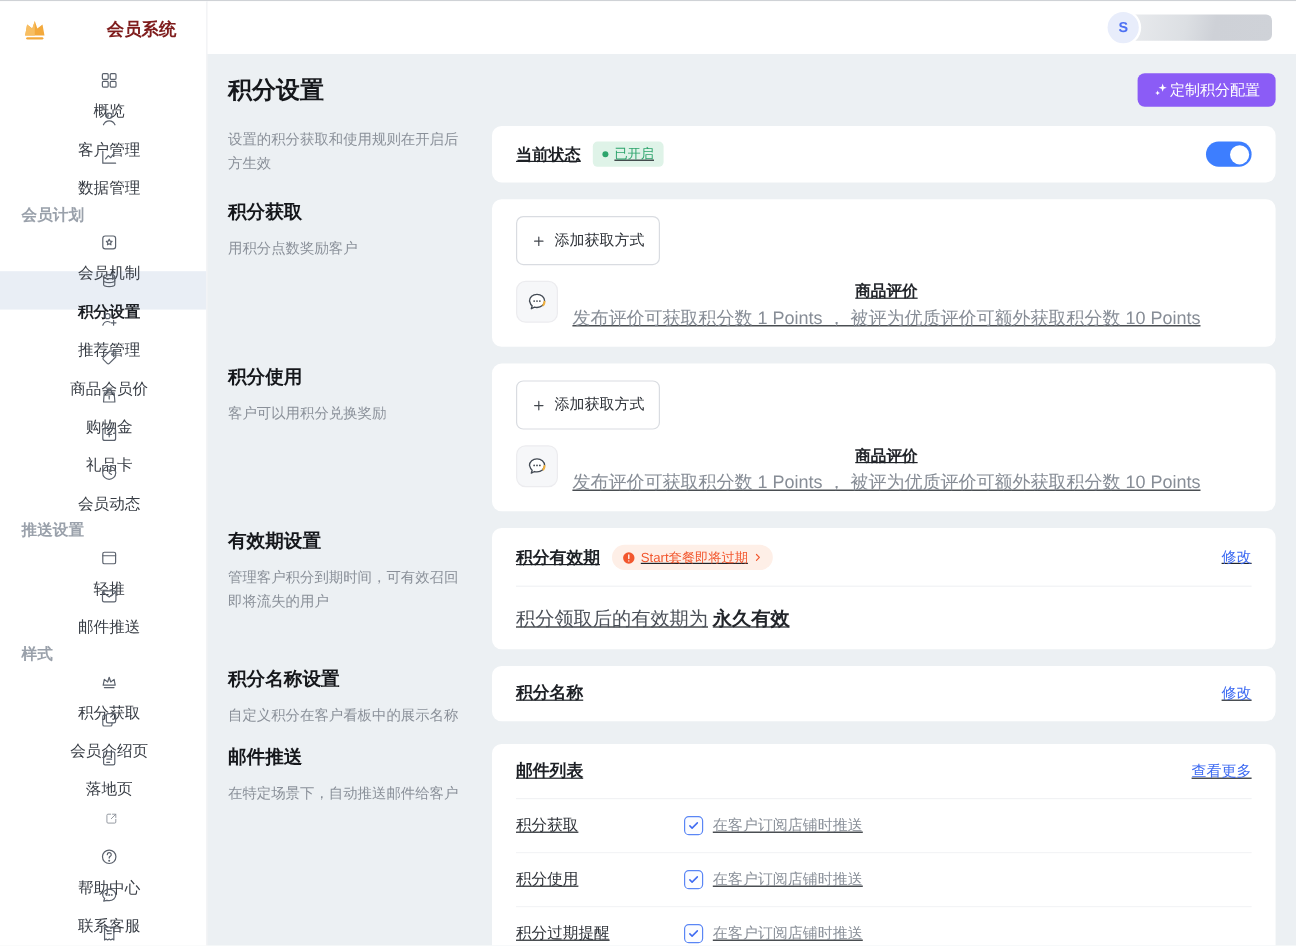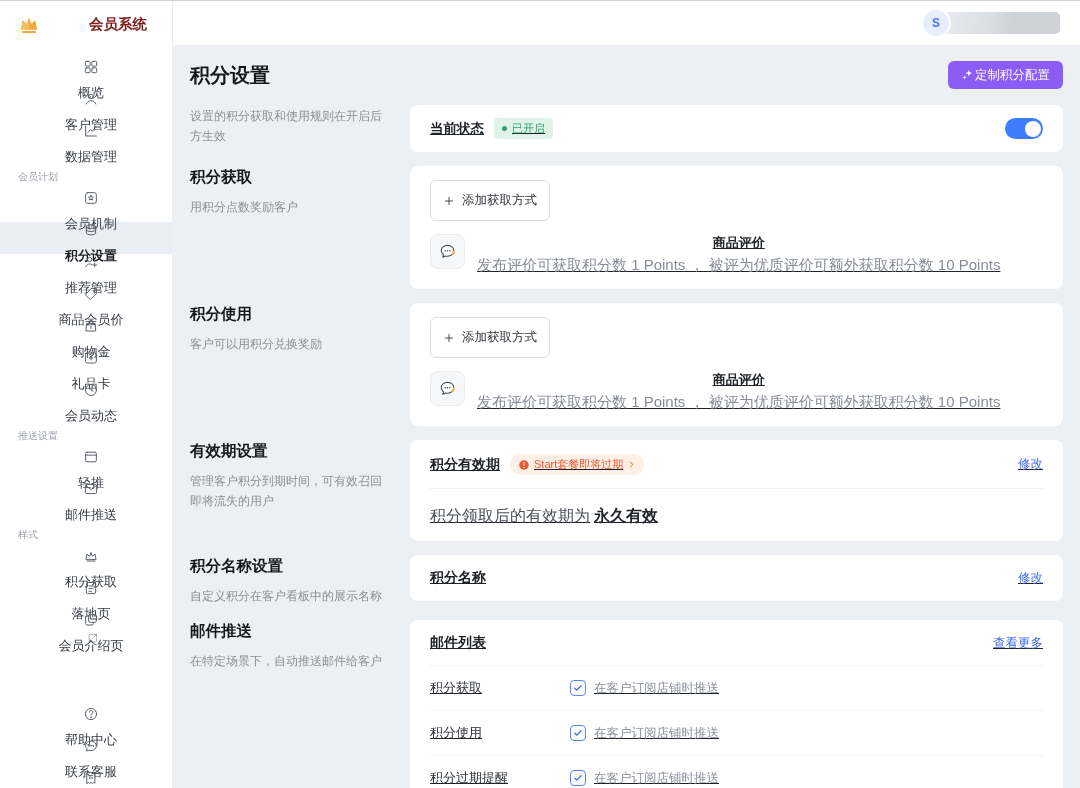--- a/index.html
+++ b/index.html
@@ -15,21 +15,21 @@
              display:flex; flex-direction:column; overflow:hidden; }
   .logo-row { height:46px; display:flex; align-items:center; gap:10px; padding-left:18px; flex-shrink:0; cursor:pointer; }
   .logo-ico { width:22px; height:22px; }
   .logo-text { font-size:14.5px; font-weight:bold; color:#7f1d1d;margin-left:39px; }
   .nav { padding-top:12px; }
   .nav-item { height:32px; display:flex; align-items:center; gap:9px; padding:0 8px 0 18px;
               font-size:13px; color:#373c44; cursor:pointer; white-space:nowrap;flex-direction:column; }
   .nav-item.active { background:#e9eef5; font-weight:bold; color:#1c1f24; }
   .nico { width:16px; height:16px; color:#5b626d; flex-shrink:0; }
   .nico svg, .mini-ico svg, .logo-ico svg { width:100%; height:100%; display:block; }
-  .section-label { font-size:10px; color:#9aa1ab; padding:15px 0 6px 18px; }
+  .section-label { font-size:13px; color:#9aa1ab; padding:15px 0 6px 18px;font-weight:bold; }
   .ext-ico { width:12px; height:12px; color:#8a9099; margin-left:4px; }
   .ext-ico svg { width:100%; height:100%; display:block; }
   .side-footer { margin-top:auto; margin-bottom:-14px; }
 
   
   .main-col { flex:1; display:flex; flex-direction:column; min-width:0; }
   .topbar { height:44px; background:#fff; display:flex; align-items:center;
             justify-content:flex-end; padding-right:20px; flex-shrink:0; }
   .avatar { width:26px; height:26px; border-radius:50%; background:#e8edfb; color:#4e71f3;
             font-size:12px; font-weight:bold; display:flex; align-items:center; justify-content:center;
@@ -234,41 +234,41 @@
             <svg viewBox="0 0 24 24" fill="none" stroke="currentColor" stroke-width="1.5" stroke-linecap="round" stroke-linejoin="round">
               <path d="m4.5 16.5 1.4-7.3 4.2 3.3L12 6.6l1.9 5.9 4.2-3.3 1.4 7.3z"></path>
               <path d="M6 19.5h12"></path>
             </svg>
           </span>
         <span>积分获取</span>
       </div>
       <div class="nav-item">
         <span class="nico">
             <svg viewBox="0 0 24 24" fill="none" stroke="currentColor" stroke-width="1.5" stroke-linecap="round" stroke-linejoin="round">
+              <rect x="8.5" y="4" width="11.5" height="11.5" rx="2"></rect>
+              <path d="M15.5 15.5v2a2 2 0 0 1-2 2H6a2 2 0 0 1-2-2V8a2 2 0 0 1 2-2h2.5"></path>
+            </svg>
+          </span>
+        <span>会员介绍页</span>
+      </div>
+      <div class="nav-item">
+        <span class="nico">
+            <svg viewBox="0 0 24 24" fill="none" stroke="currentColor" stroke-width="1.5" stroke-linecap="round" stroke-linejoin="round">
               <rect x="5" y="3.8" width="14" height="16.4" rx="2"></rect>
               <path d="M9 9h6M9 13h6M9 17h3.5"></path>
             </svg>
           </span>
         <span>落地页</span>
         <span class="ext-ico">
             <svg viewBox="0 0 24 24" fill="none" stroke="currentColor" stroke-width="1.5" stroke-linecap="round" stroke-linejoin="round">
               <path d="M13.5 5H19v5.5"></path>
               <path d="M19 5l-7.5 7.5"></path>
               <path d="M19 13.5V18a1.8 1.8 0 0 1-1.8 1.8H6A1.8 1.8 0 0 1 4.2 18V6.8A1.8 1.8 0 0 1 6 5h4.5"></path>
             </svg>
           </span>
-      </div>
-      <div class="nav-item">
-        <span class="nico">
-            <svg viewBox="0 0 24 24" fill="none" stroke="currentColor" stroke-width="1.5" stroke-linecap="round" stroke-linejoin="round">
-              <rect x="8.5" y="4" width="11.5" height="11.5" rx="2"></rect>
-              <path d="M15.5 15.5v2a2 2 0 0 1-2 2H6a2 2 0 0 1-2-2V8a2 2 0 0 1 2-2h2.5"></path>
-            </svg>
-          </span>
-        <span>会员介绍页</span>
       </div>
     </nav>
 
     <div class="side-footer">
       <div class="nav-item">
         <span class="nico">
             <svg viewBox="0 0 24 24" fill="none" stroke="currentColor" stroke-width="1.5" stroke-linecap="round" stroke-linejoin="round">
               <circle cx="12" cy="12" r="8.4"></circle>
               <path d="M9.6 9.3a2.5 2.5 0 1 1 3.6 2.2c-.8.4-1.2 1-1.2 1.8v.3"></path>
               <circle cx="12" cy="16.8" r="0.5" fill="currentColor"></circle>

